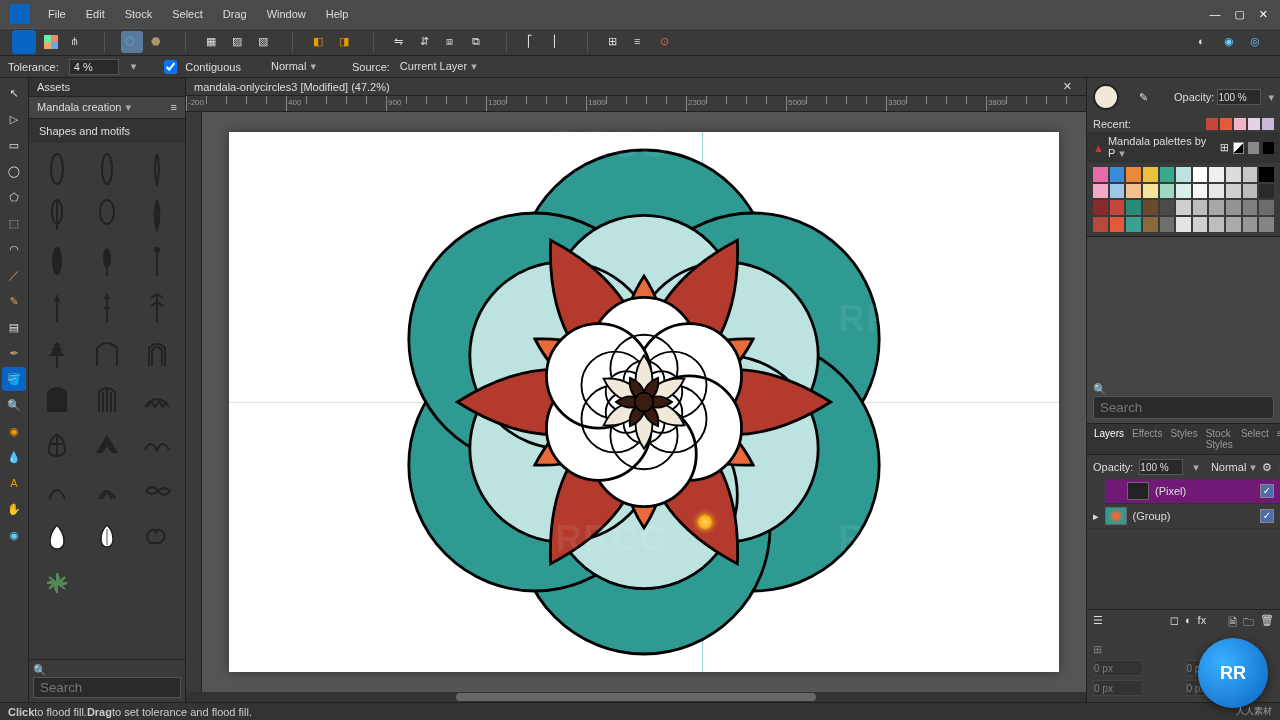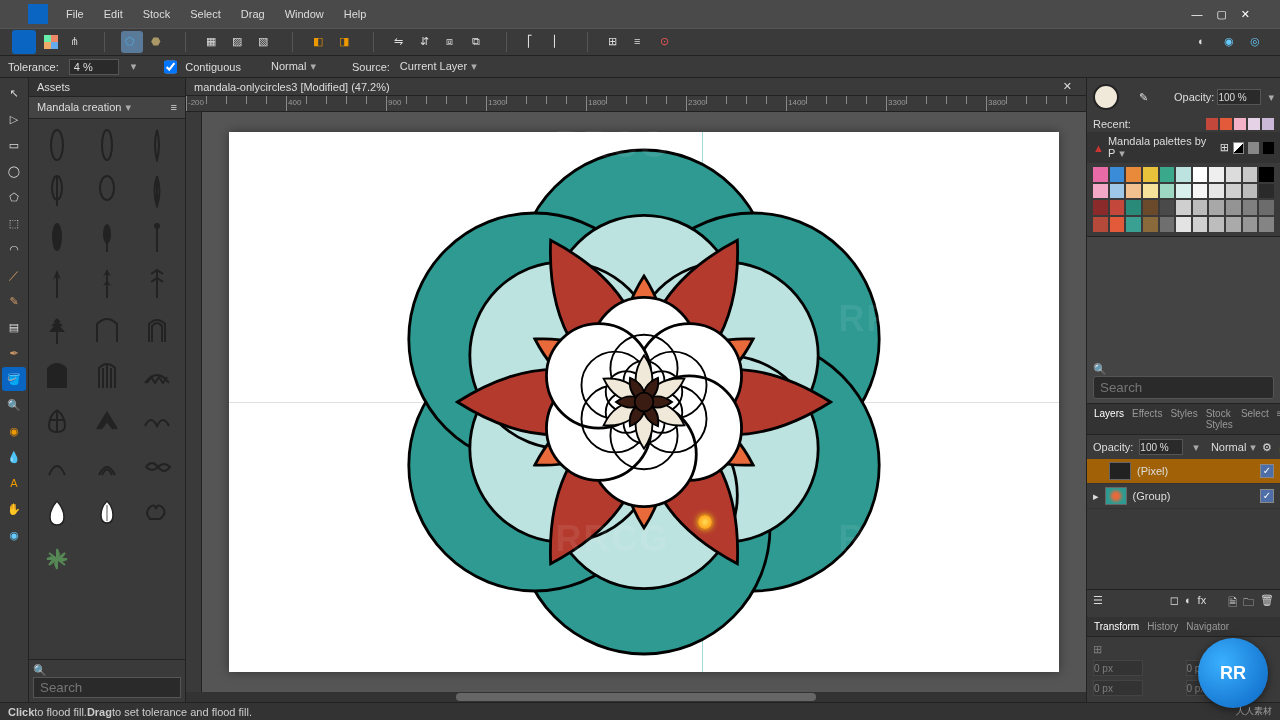--- a/index.html
+++ b/index.html
@@ -1,19 +1,19 @@
 <!DOCTYPE html>
 <html><head>
 <meta charset="utf-8">
 <style>
 * { margin:0; padding:0; box-sizing:border-box; font-family:"Segoe UI",Tahoma,sans-serif; user-select:none; }
 html,body { width:1280px; height:720px; background:#333; color:#ddd; font-size:11px; overflow:hidden; }
 
 
-#menubar { height:28px; background:#4a4a4a; display:flex; align-items:center; padding:0 20px; }
+#menubar { height:28px; background:#4a4a4a; display:flex; align-items:center; padding:0 2px; }
 #menubar .app-icon { width:20px; height:20px; background:#0a64c2; margin:0 8px; }
 #menubar .menu-item { padding:0 10px; line-height:28px; cursor:default; }
 #window-controls { margin-left:auto; display:flex; gap:14px; padding-right:10px; color:#fff; }
 
 
 #toolbar2 { height:28px; background:#3a3a3a; border-top:1px solid #555; border-bottom:1px solid #222; display:flex; align-items:center; padding:0 6px; gap:4px; }
 #toolbar2 .group { display:flex; align-items:center; gap:4px; padding:0 6px; }
 #toolbar2 .sep { width:1px; height:20px; background:#555; margin:0 6px; }
 .tb-btn { width:22px; height:22px; display:flex; align-items:center; justify-content:center; border-radius:3px; }
 .tb-btn.active { background:#5a7a9a; }
@@ -79,21 +79,21 @@
 #palette-grid .sw{ aspect-ratio:1; }
 
 #mid-space{ flex:1; background:#444; border-top:1px solid #222; border-bottom:1px solid #222; position:relative;}
 #mid-space .search{ position:absolute; bottom:4px; left:6px; right:6px;}
 #mid-space .search input{ width:100%; background:#2a2a2a; border:1px solid #555; color:#ddd; padding:3px 6px; border-radius:3px;}
 
 #layers-panel .tabs{ }
 #layers-opts{ padding:4px 6px; display:flex; align-items:center; gap:6px;}
 #layers-opts input,#layers-opts select{ background:#2a2a2a; border:1px solid #555; color:#ddd; font-size:10px; height:16px;}
 #layer-list .layer{ display:flex; align-items:center; gap:6px; padding:3px 6px; border-bottom:1px solid #333;}
-#layer-list .layer.selected{ background:#a16207;}
+#layer-list .layer.selected{ background:#701a75;margin-left:18px;}
 #layer-list .thumb{ width:22px; height:18px; background:#222; border:1px solid #666;}
 #layer-list .chk{ margin-left:auto; width:14px; height:14px; border:1px solid #888; background:#4d6ea8;}
 #layer-list .chk::after{content:"✓"; font-size:10px; color:#fff; display:block; text-align:center; line-height:12px;}
 
 #bottom-icons{ padding:4px 6px; display:flex; gap:6px; border-top:1px solid #222;}
 #transform-panel .tabs{}
 #transform-fields{ padding:6px; display:grid; grid-template-columns:1fr 1fr; gap:4px; opacity:.4;}
 #transform-fields .fld{ display:flex; align-items:center; gap:4px;}
 #transform-fields .fld input{ width:50px; background:#2a2a2a; border:1px solid #555; color:#ddd; font-size:10px; height:16px;}
 
@@ -251,20 +251,21 @@
     <div class="tool" style="color:#c96">✋</div>
     <div class="tool" style="color:#6cf">◉</div>
   </div>
 
   <div id="assets">
     <div class="panel-tab">Assets</div>
     <div class="subheader">
       <span class="dropdown-arrow">Mandala creation</span>
       <span>≡</span>
     </div>
+    <div class="section-title">Shapes and motifs</div>
     <div id="asset-grid">
       <div class="asset">
           <svg width="20" height="34">
             <ellipse cx="10" cy="17" rx="6" ry="15"></ellipse>
           </svg>
         </div>
       <div class="asset">
           <svg width="20" height="34">
             <ellipse cx="10" cy="17" rx="5" ry="15"></ellipse>
           </svg>
@@ -466,21 +467,21 @@
         <div class="tick" style="left: 440px;"></div>
         <div class="tick" style="left: 460px;"></div>
         <div class="tick" style="left: 480px;"></div>
         <div class="tick maj" style="left: 500px;"></div>
         <div class="lbl" style="left: 502px;">2300</div>
         <div class="tick" style="left: 520px;"></div>
         <div class="tick" style="left: 540px;"></div>
         <div class="tick" style="left: 560px;"></div>
         <div class="tick" style="left: 580px;"></div>
         <div class="tick maj" style="left: 600px;"></div>
-        <div class="lbl" style="left: 602px;">1400</div>
+        <div class="lbl" style="left: 602px;">5000</div>
         <div class="tick" style="left: 620px;"></div>
         <div class="tick" style="left: 640px;"></div>
         <div class="tick" style="left: 660px;"></div>
         <div class="tick" style="left: 680px;"></div>
         <div class="tick maj" style="left: 700px;"></div>
         <div class="lbl" style="left: 702px;">3300</div>
         <div class="tick" style="left: 720px;"></div>
         <div class="tick" style="left: 740px;"></div>
         <div class="tick" style="left: 760px;"></div>
         <div class="tick" style="left: 780px;"></div>
@@ -719,25 +720,20 @@
         <span>◐</span>
         <span>fx</span>
         <span style="width:10px"></span>
         <span>🗎</span>
         <span>🗀</span>
         <span>🗑</span>
       </div>
     </div>
 
     <div id="transform-panel">
-      <div class="tabs">
-        <span class="active">Transform</span>
-        <span>History</span>
-        <span>Navigator</span>
-      </div>
       <div id="transform-fields">
         <div class="fld">
             <span>⊞</span>
           </div>
           <div></div>
         <div class="fld">
             <input value="0 px" style="">
           </div>
         <div class="fld">
             <input value="0 px" style="">

